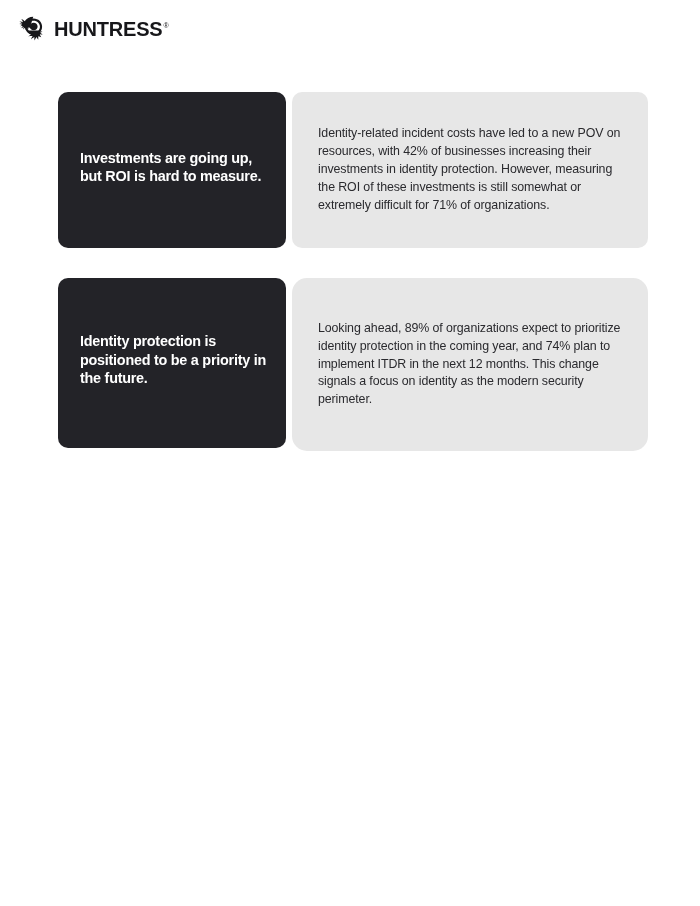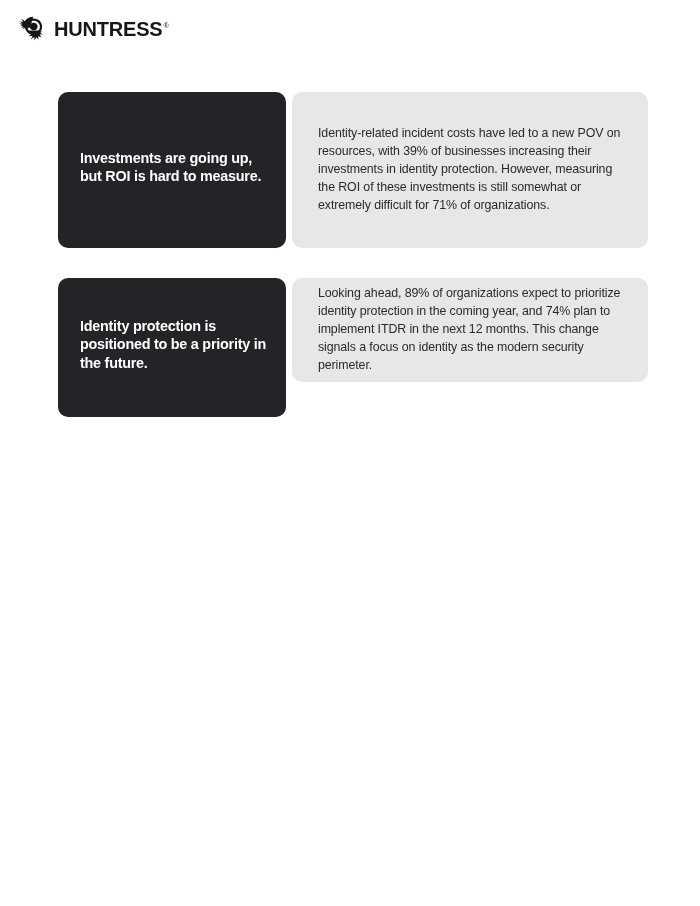--- a/index.html
+++ b/index.html
@@ -95,22 +95,22 @@
   }
   .body-text {
     color: #2a2a2e;
     font-size: 12.4px;
     line-height: 1.45;
     letter-spacing: -0.1px;
   }
 
   .row-1 .headline-card { height: 156px; }
   .row-1 .body-panel    { height: 156px; }
-  .row-2 .headline-card { height: 139px; }
-  .row-2 .body-panel    { height: 104px; }
+  .row-2 .headline-card { height: 170px; }
+  .row-2 .body-panel    { height: 173px; border-radius: 15px; }
 
   
   .page-footer {
     position: absolute;
     left: 566px;
     top: 918px;
     width: 120px;
   }
   .footer-url {
     font-size: 7.2px;
@@ -141,21 +141,21 @@
   <div class="logo-wordmark"><span>HUNTRESS</span><span class="logo-tm">®</span></div>
 </div>
 
 <div class="content-area">
 
   <div class="insight-row row-1">
     <div class="headline-card">
       <div class="headline-text">Investments are going up, but ROI is hard to measure.</div>
     </div>
     <div class="body-panel">
-      <div class="body-text">Identity-related incident costs have led to a new POV on resources, with 39% of businesses increasing their investments in identity protection. However, measuring the ROI of these investments is still somewhat or extremely difficult for 71% of organizations.</div>
+      <div class="body-text">Identity-related incident costs have led to a new POV on resources, with 42% of businesses increasing their investments in identity protection. However, measuring the ROI of these investments is still somewhat or extremely difficult for 71% of organizations.</div>
     </div>
   </div>
 
   <div class="insight-row row-2">
     <div class="headline-card">
       <div class="headline-text">Identity protection is positioned to be a priority in the future.</div>
     </div>
     <div class="body-panel">
       <div class="body-text">Looking ahead, 89% of organizations expect to prioritize identity protection in the coming year, and 74% plan to implement ITDR in the next 12 months. This change signals a focus on identity as the modern security perimeter.</div>
     </div>

